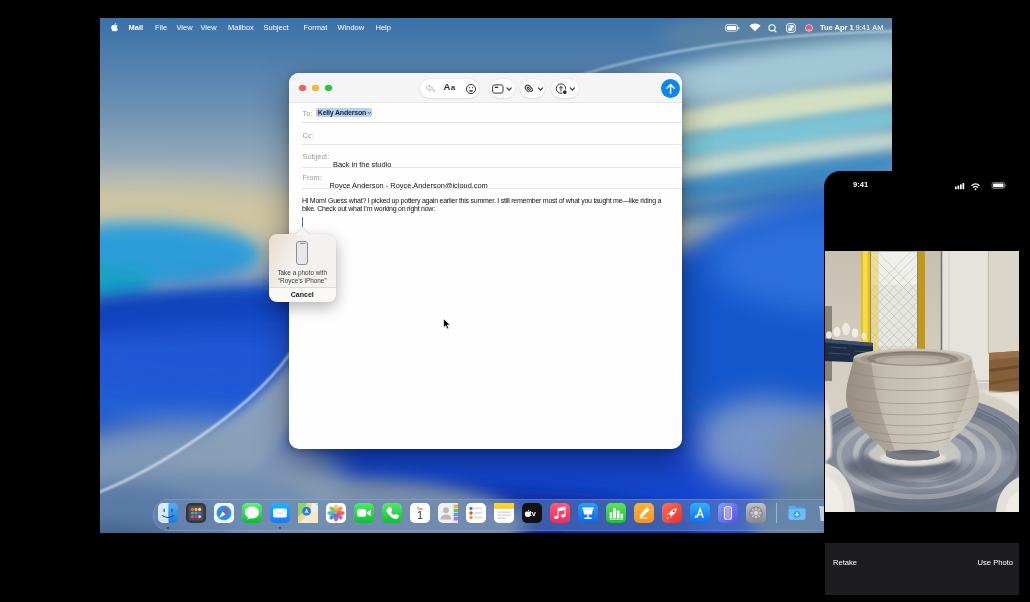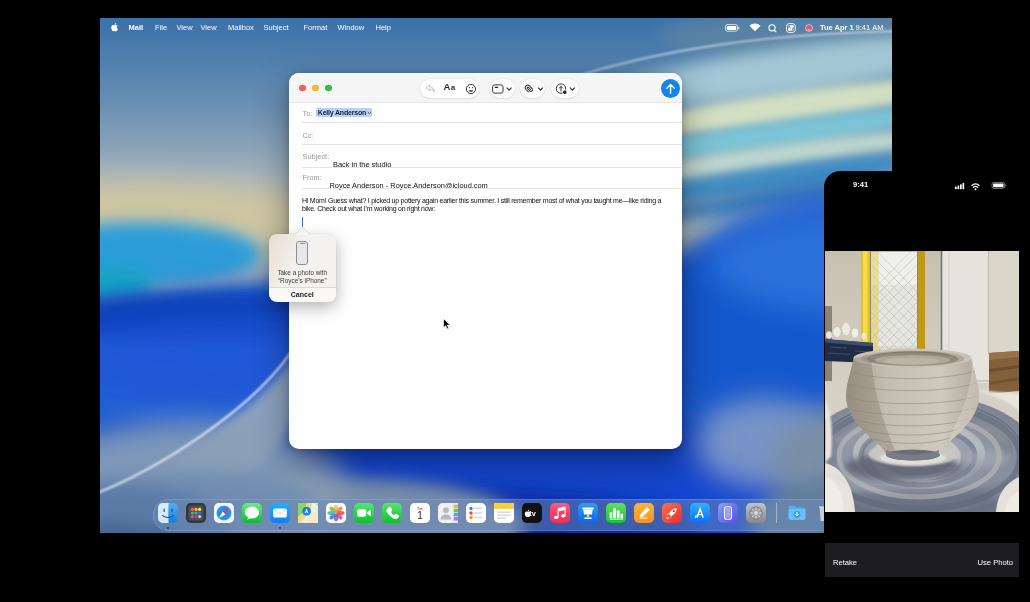--- a/index.html
+++ b/index.html
@@ -16,21 +16,21 @@
   .divline{position:absolute;height:1px;background:#e7e7e7;}
   .flabel{position:absolute;font-size:7.4px;color:#9a9a9a;}
   .fval{position:absolute;font-size:7.4px;color:#111;margin-top:8px;}
   
   #dock{position:absolute;left:152.5px;top:498.5px;width:688px;height:32.5px;border-radius:16px;
         background:rgba(110,140,184,.5);box-shadow:inset 0 0 0 0.5px rgba(255,255,255,.28);}
   .dkic{position:absolute;top:4.5px;width:20px;height:20px;}
   
   #phone{position:absolute;left:824px;top:171px;width:206px;height:431px;background:#000;filter:blur(0px);
          border-top-left-radius:16px;text-align:center;}
-  #pbar{position:absolute;left:0.5px;top:372px;width:194.5px;height:34px;background:#1e1e20;color:#fff;}
+  #pbar{position:absolute;left:0.5px;top:372px;width:194.5px;height:52px;background:#1e1e20;color:#fff;}
   
   #popover{position:absolute;left:269px;top:234px;width:66.5px;height:66.5px;background:linear-gradient(115deg, rgba(214,186,150,.38), rgba(245,243,241,0) 42%),#f5f3f1;filter:blur(0px);
            border-radius:8px;box-shadow:0 6px 16px rgba(0,0,0,.3),0 0 0 0.5px rgba(0,0,0,.06);}
   #dockicons{position:absolute;left:0;top:0;filter:blur(0px);}
   #stage svg{filter:blur(0px);}
 </style>
 </head>
 <body>
 <div id="stage">
   <div id="desktop">

